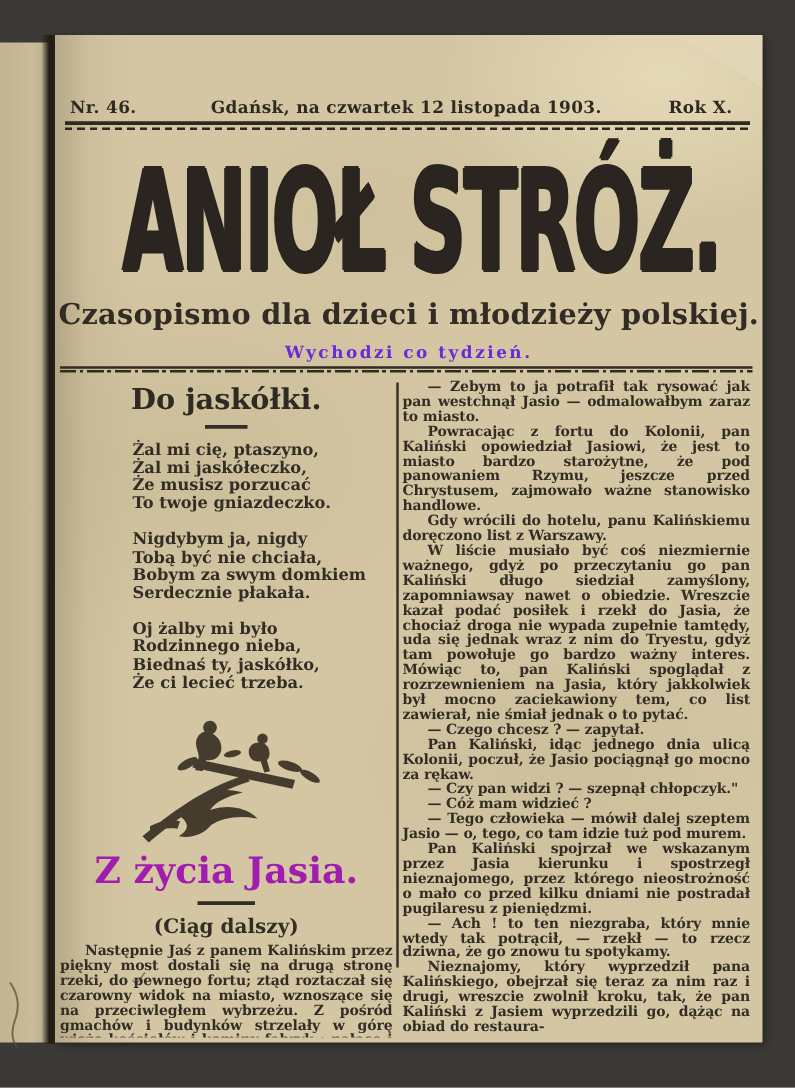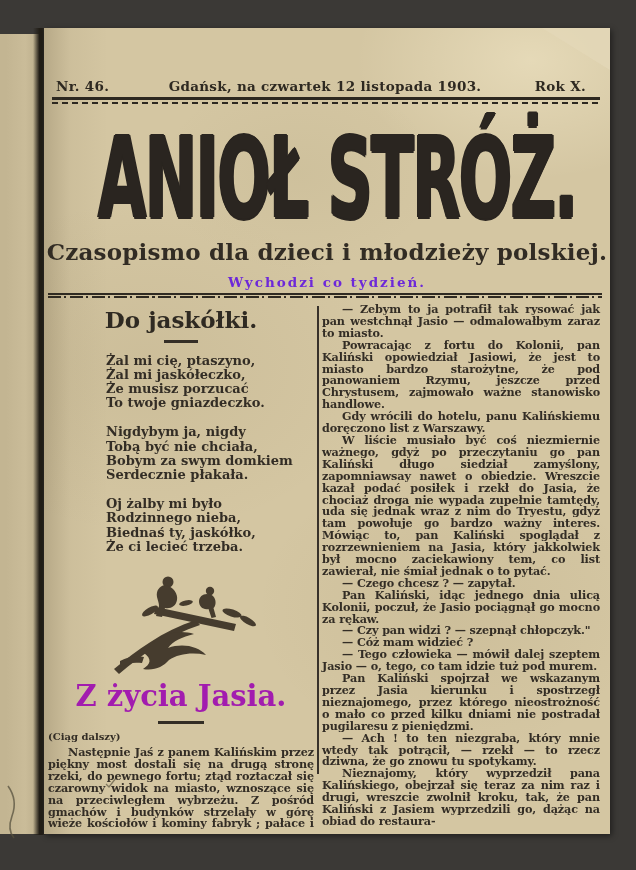--- a/index.html
+++ b/index.html
@@ -105,21 +105,21 @@
     margin:0 0 15px 58px;white-space:pre-line;color:#332d25;
   }
 
   
   .ornament{margin:6px 0 0 58px;width:160px;height:108px;}
   .ornament svg{display:block;}
 
   
   .story-title{font-size:29px;font-weight:bold;text-align:center;margin:2px 0 0;color:#a21caf;}
   .story-rule{width:46px;height:3px;background:#332d25;margin:8px auto 7px;}
-  .story-subtitle{font-size:10px;font-weight:bold;margin:0 0 5px;}
+  .story-subtitle{font-size:16px;font-weight:bold;text-align:center;margin:0 0 5px;}
 
   .body-text p{
     font-size:11.2px;line-height:11.9px;font-weight:bold;
     text-align:justify;text-indent:20px;margin:0;color:#332d25;
     letter-spacing:-.1px;
   }
 
   
   .pen-squiggle{position:absolute;left:2px;top:748px;}
   .check-mark{position:absolute;left:60px;top:748px;}

